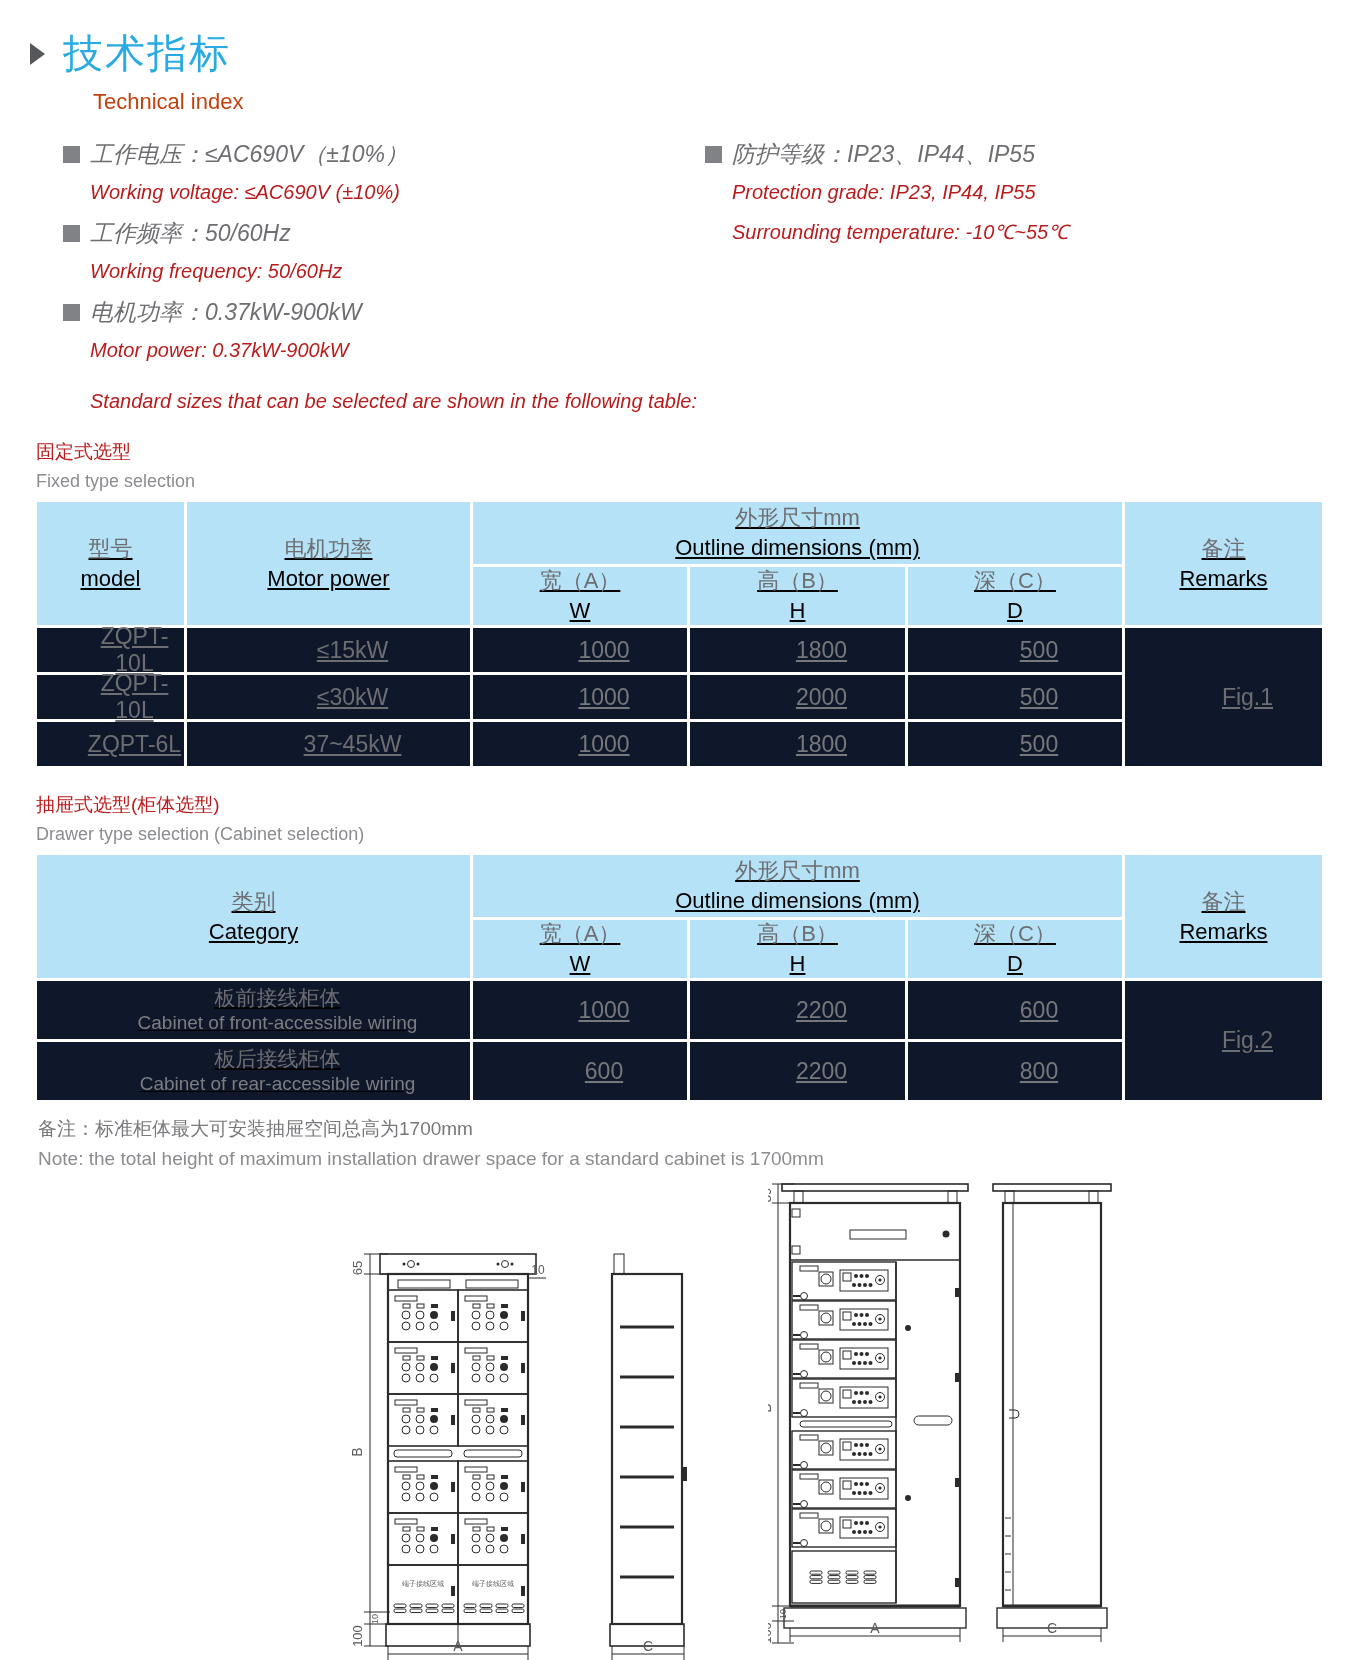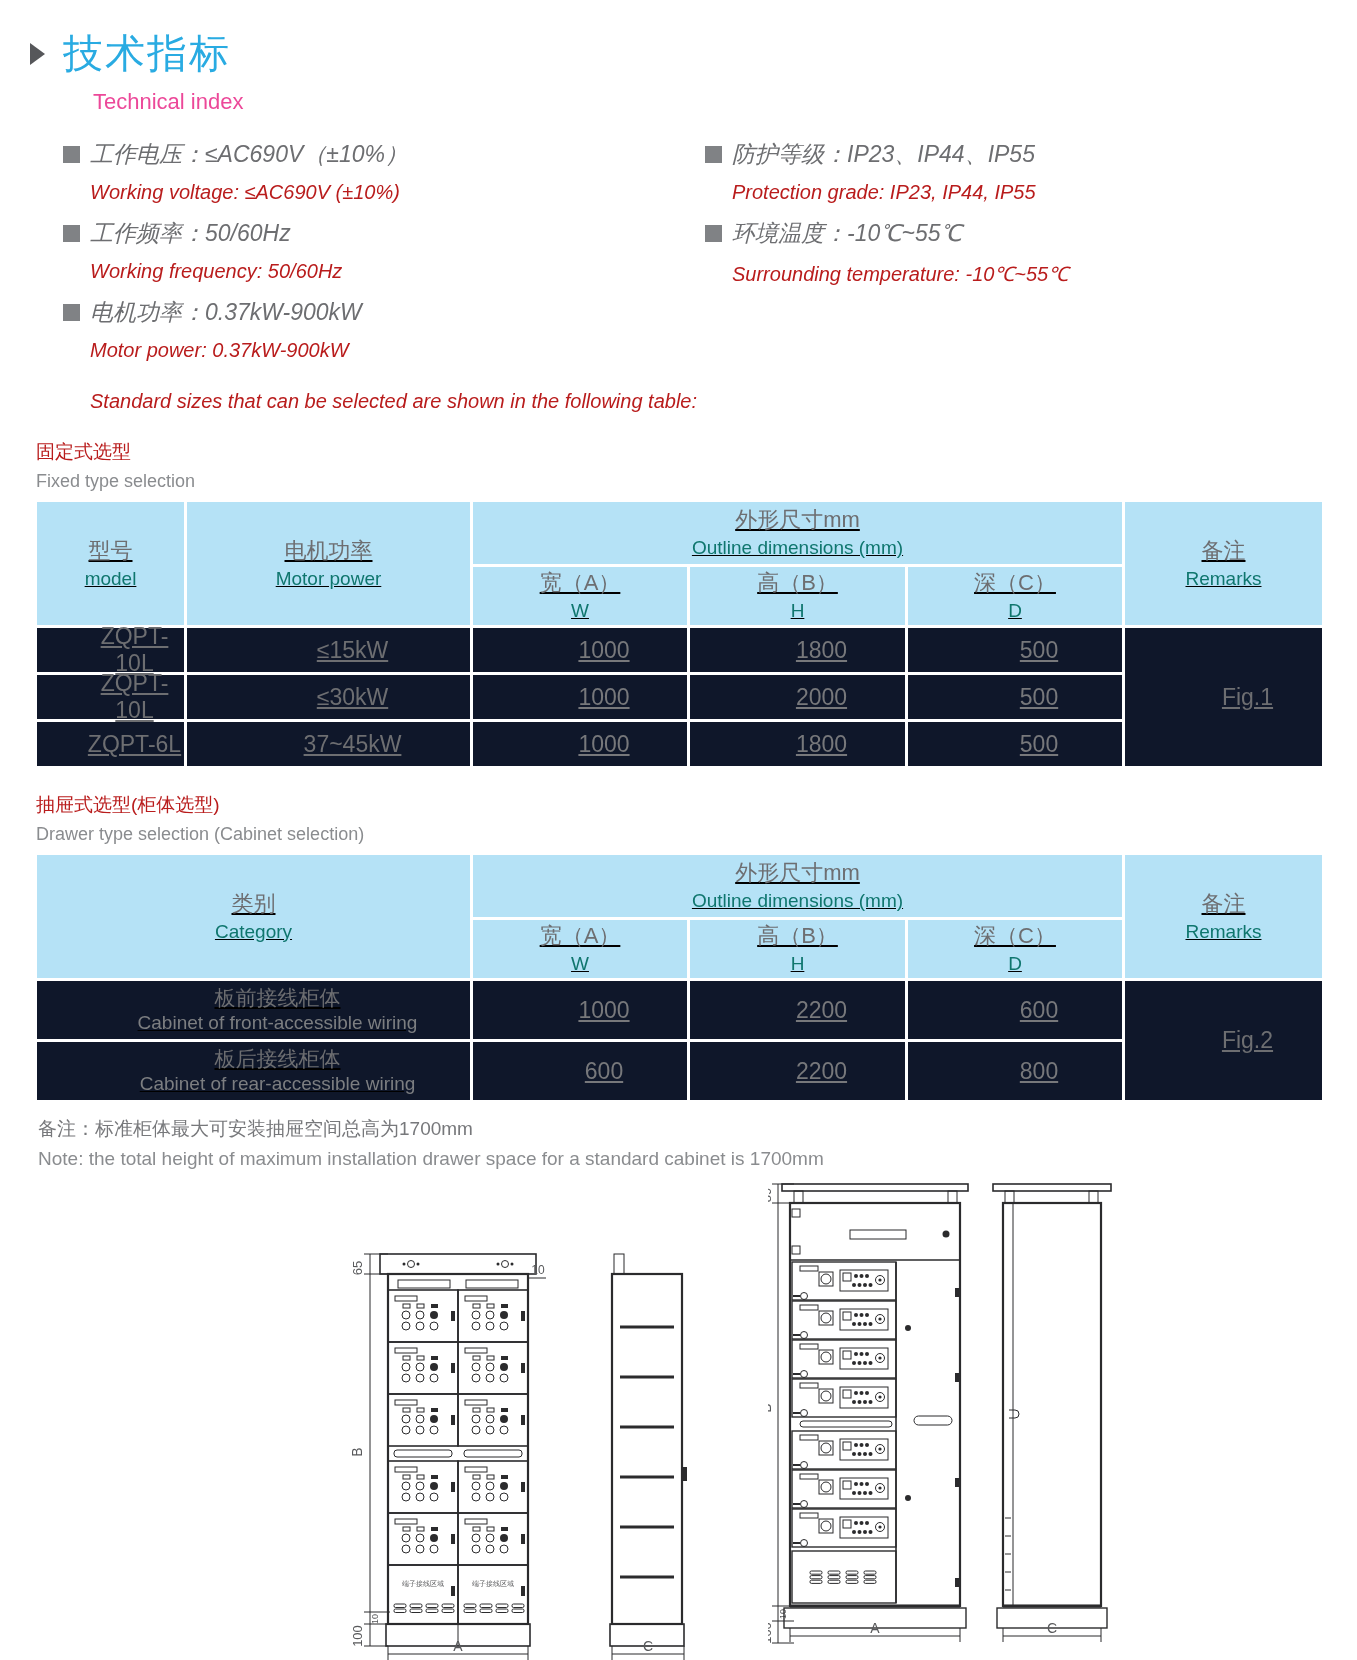--- a/index.html
+++ b/index.html
@@ -4,21 +4,21 @@
 <style>
   * { margin:0; padding:0; box-sizing:border-box; }
   body { background:#ffffff; font-family:"Liberation Sans", sans-serif; }
   .page { width:1357px; height:1660px; background:#fff; position:relative; overflow:hidden; }
 
   
   .hdr { padding:26px 0 0 30px; }
   .hdr-row { display:flex; align-items:center; }
   .tri { width:0; height:0; border-left:15px solid #56575a; border-top:11px solid transparent; border-bottom:11px solid transparent; margin-right:18px; }
   .title-zh { color:#29abe2; font-size:40px; letter-spacing:2px; }
-  .title-en { color:#ec4899; font-size:22px; margin:8px 0 0 63px; }
+  .title-en { color:#c2410c; font-size:22px; margin:8px 0 0 63px; }
 
   
   .specs { margin:24px 0 0 63px; width:1240px; }
   .spec-cols { display:grid; grid-template-columns:642px auto; }
   .spec-item { margin-bottom:14px;font-style:italic; }
   .spec-zh { display:flex; align-items:center; color:#6d6e71; font-size:23px; }
   .sq { width:17px; height:17px; background:#808285; margin-right:10px; flex:0 0 auto; }
   .spec-en { color:#b91c1c; font-size:20px; margin:11px 0 0 27px; }
   .spec-full { margin-top:14px; }
 
@@ -27,21 +27,21 @@
   .sec-en { color:#8a8c8f; font-size:18px; margin:6px 0 10px 36px; }
 
   
   .tbl { margin-left:37px; display:grid; gap:3px; }
   .t1 { grid-template-columns:147px 283px 214px 215px 214px 197px; grid-template-rows:62px 58px 44px 44px 44px; }
   .t2 { grid-template-columns:433px 214px 215px 214px 197px; grid-template-rows:62px 58px 58px 58px; }
   .cell { display:flex; flex-direction:column; align-items:center; justify-content:center; text-align:center;text-decoration:underline; }
   .hcell { background:#b5e2f6; }
   .dcell { background:#0f172a;padding-left:48px; }
   .czh { color:#6d6e71; font-size:22px; line-height:1.35; }
-  .cen { color:#0f766e; font-size:19px; line-height:1.35; }
+  .cen { color:#000000; font-size:22px; line-height:1.35; }
   .num { color:#77787b; font-size:23px; }
   .mdl { color:#6d6e71; font-size:23px; }
   .rspan3 { grid-row:3 / 6; grid-column:6; }
   .rspan2 { grid-row:3 / 5; grid-column:5; }
   .catzh { color:#6d6e71; font-size:21px; line-height:1.25; }
   .caten { color:#7c7e81; font-size:19px; line-height:1.25; }
 
   
   .note-zh { color:#77787b; font-size:19px; margin:16px 0 0 38px; }
   .note-en { color:#8a8c8f; font-size:19px; margin:6px 0 0 38px; }
@@ -93,24 +93,20 @@
       </div>
       <div>
         <div class="spec-item">
           <div class="spec-zh">
               <span class="sq"></span>
               <span>防护等级：IP23、IP44、IP55</span>
             </div>
           <div class="spec-en">Protection grade: IP23, IP44, IP55</div>
         </div>
         <div class="spec-item">
-          <div class="spec-zh">
-              <span class="sq"></span>
-              <span>环境温度：-10℃~55℃</span>
-            </div>
           <div class="spec-en">Surrounding temperature: -10℃~55℃</div>
         </div>
       </div>
     </div>
     <div class="spec-item spec-full">
       <div class="spec-en">Standard sizes that can be selected are shown in the following table:</div>
     </div>
   </div>
 
   <div class="sec-zh">固定式选型</div>

